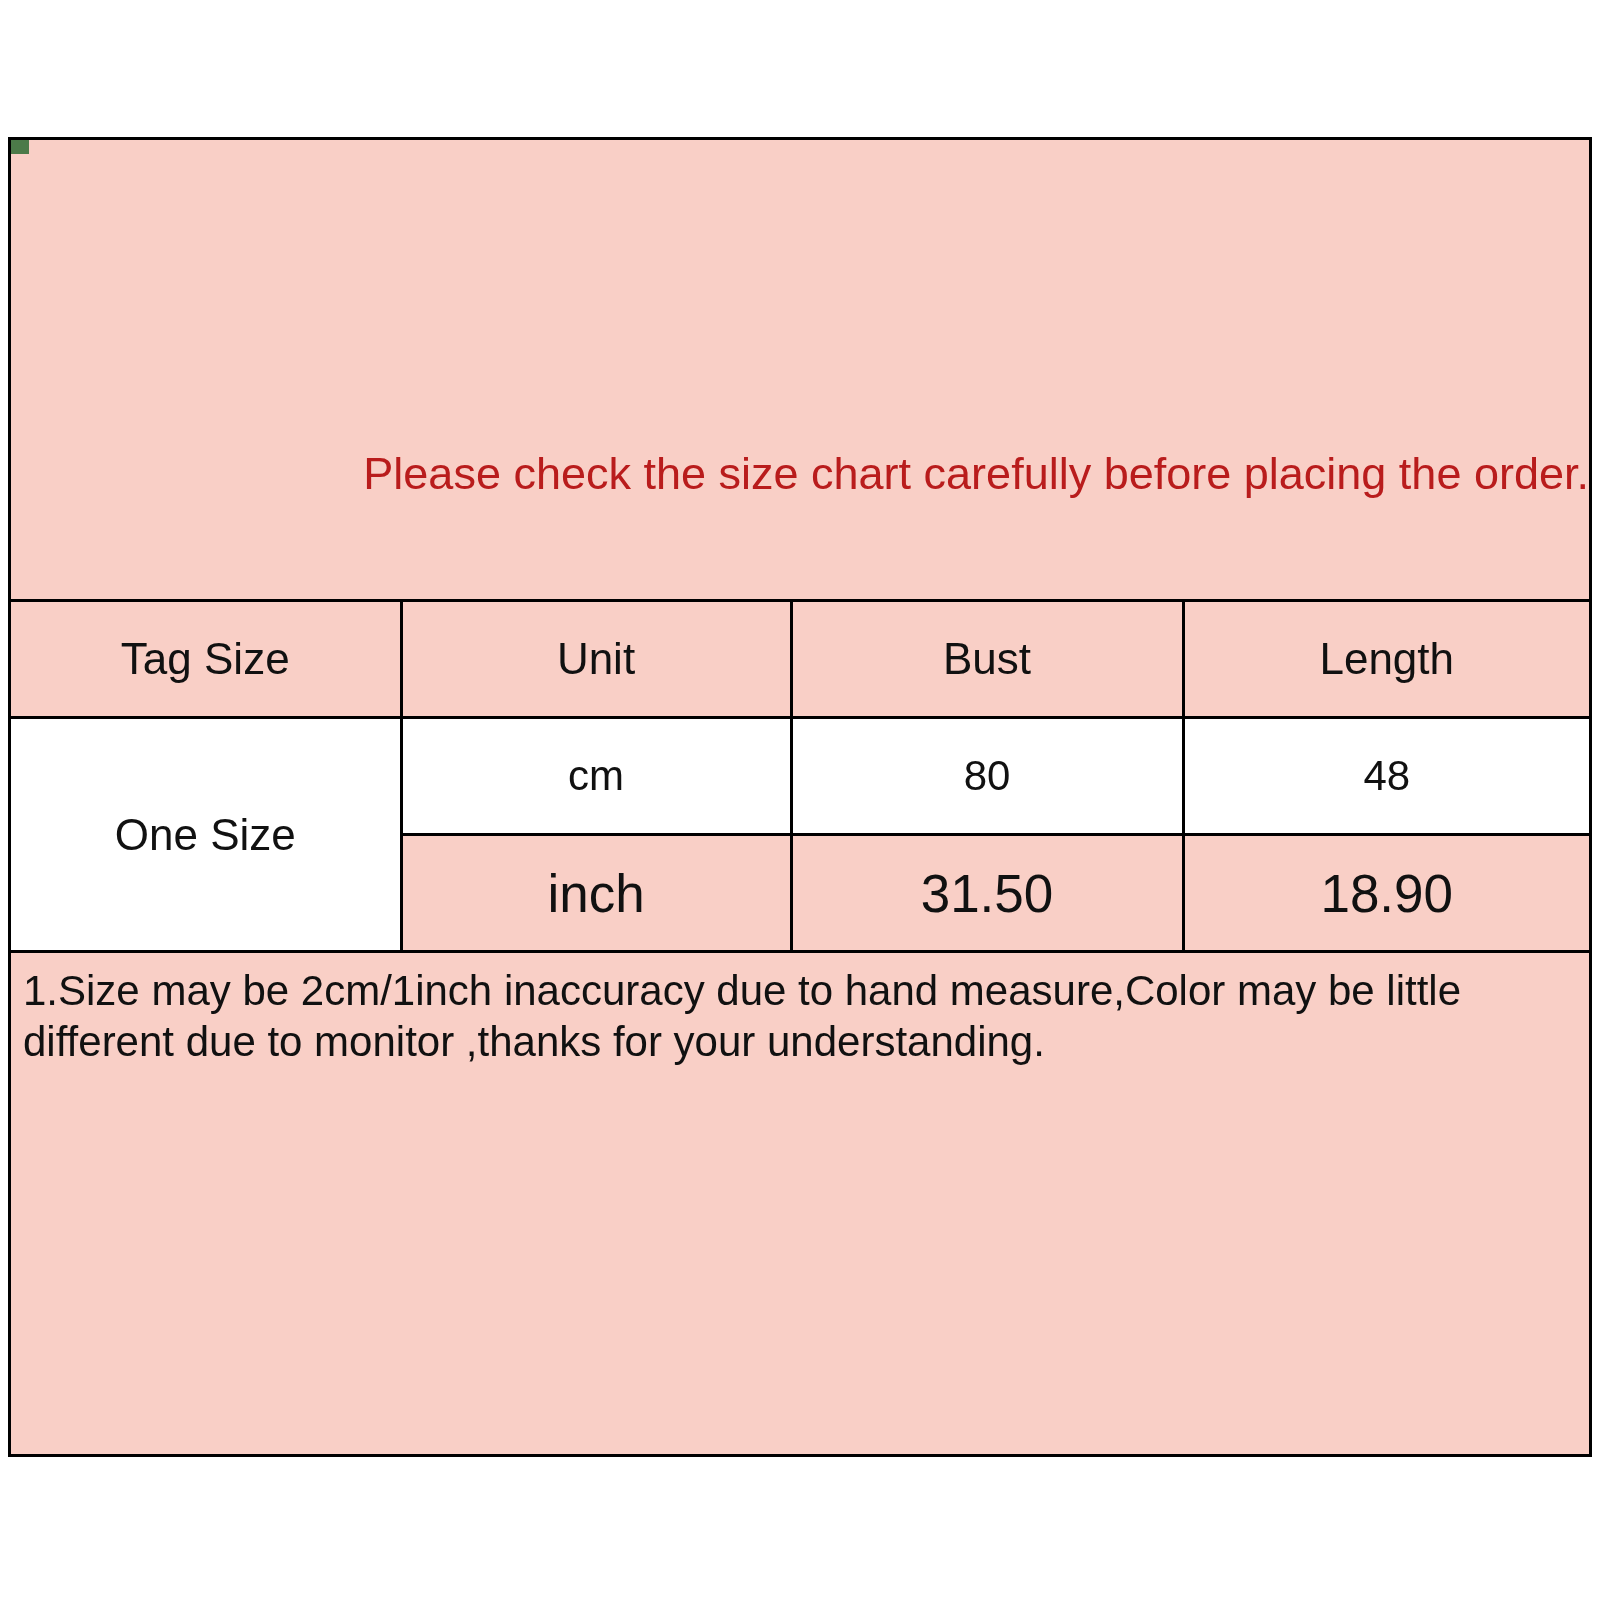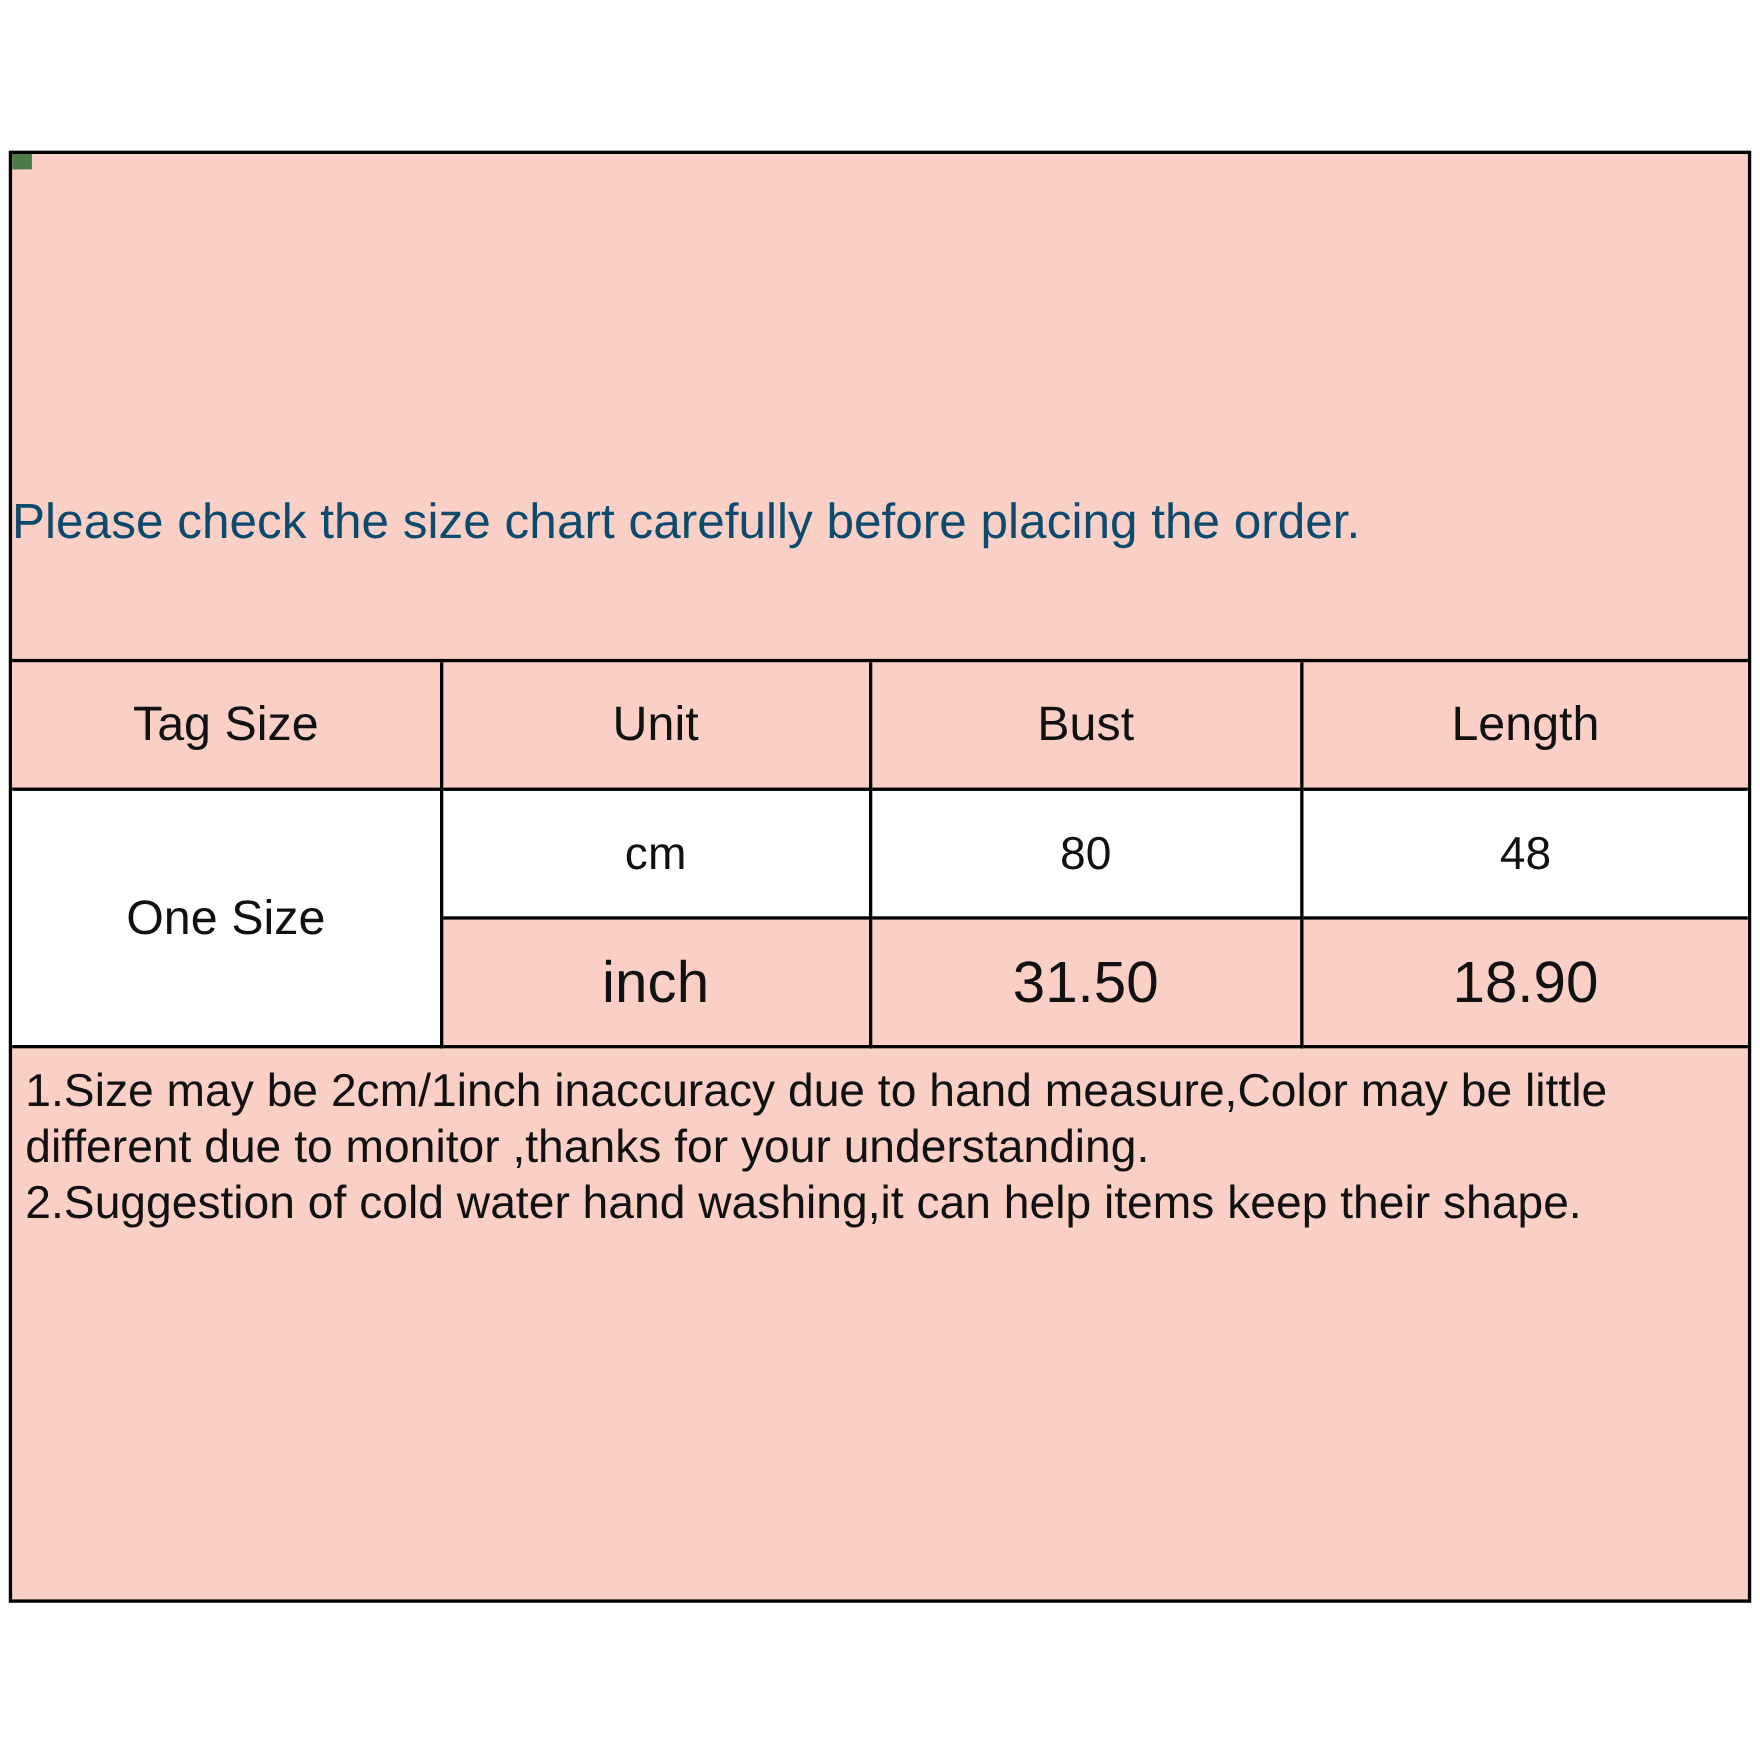--- a/index.html
+++ b/index.html
@@ -53,24 +53,24 @@
     font-weight: bold;
     color: #111111;
     letter-spacing: 0px;
   }
 
   .subtitle {
     position: absolute;
     left: 0;
     right: 0;
     top: 308px;
-    text-align: left;
+    text-align: right;
     font-size: 45px;
     font-weight: normal;
-    color: #0c4a6e;
+    color: #b91c1c;
   }
 
   
   table.size-table {
     border-collapse: collapse;
     table-layout: fixed;
     width: 100%;
     margin: 0;
   }
   table.size-table td, table.size-table th {
@@ -175,17 +175,16 @@
         <tr>
           <td class="cell-pink">inch</td>
           <td class="cell-pink">31.50</td>
           <td class="cell-pink">18.90</td>
         </tr>
       </tbody>
     </table>
 
     <div class="attention">
       <div class="ln">1.Size may be 2cm/1inch inaccuracy due to hand measure,Color may be little different due to monitor ,thanks for your understanding.</div>
-      <div class="ln">2.Suggestion of cold water hand washing,it can help items keep their shape.</div>
     </div>
 
   </div>
 </div>
 
 </body></html>

